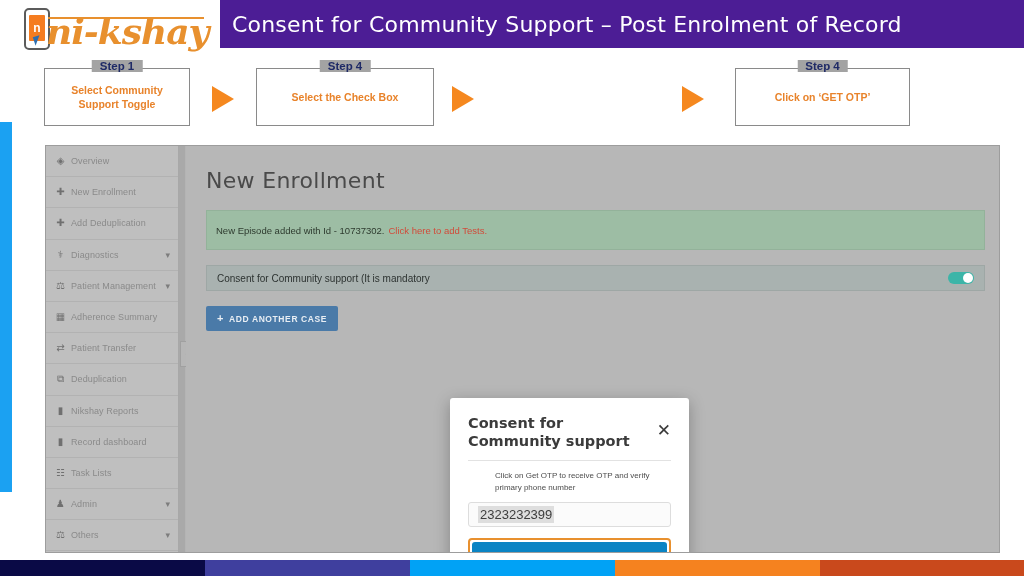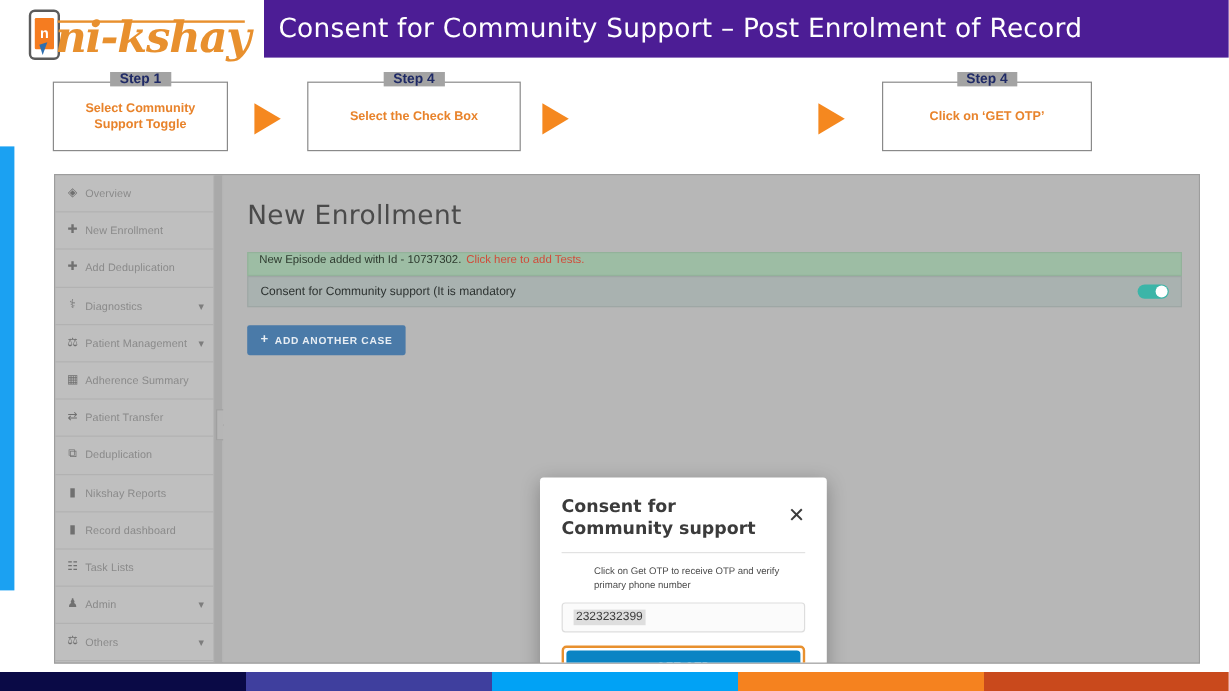--- a/index.html
+++ b/index.html
@@ -192,25 +192,26 @@
     font-size: 22px;
     color: #4a4a4a;
     font-weight: 400;
     font-family: "DejaVu Sans", sans-serif;
     letter-spacing: 0.3px;
     margin-bottom: 17px;
   }
   .alert-success {
     background: #9dbda4;
     border: 1px solid #93b29a;
-    height: 20px;
-    display: flex; align-items: flex-start;
+    height: 40px;
+    display: flex; align-items: center;
     padding: 0 9px;
     font-size: 9.5px;
     color: #2e3b2f;
+    margin-bottom: 15px;
   }
   .alert-link { color: #d14b3a; margin-left: 4px; }
 
   .consent-bar {
     background: #a9b2b0;
     border: 1px solid #9ea7a5;
     height: 26px;
     display: flex; align-items: center; justify-content: space-between;
     padding: 0 10px;
     font-size: 10px;
@@ -285,21 +286,21 @@
   .phone-field {
     height: 25px;
     border: 1px solid #dddddd;
     border-radius: 3px;
     background: #fbfbfb;
     display: flex; align-items: center;
     padding: 0 9px;
     margin-bottom: 11px;
   }
   .phone-value {
-    font-size: 10px;
+    font-size: 13px;
     color: #3d3d3d;
     background: #dedede;
     padding: 1px 2px;
   }
   .otp-highlight {
     border: 2px solid #E8902E;
     border-radius: 4px;
     padding: 2px;
   }
   .btn-get-otp {

